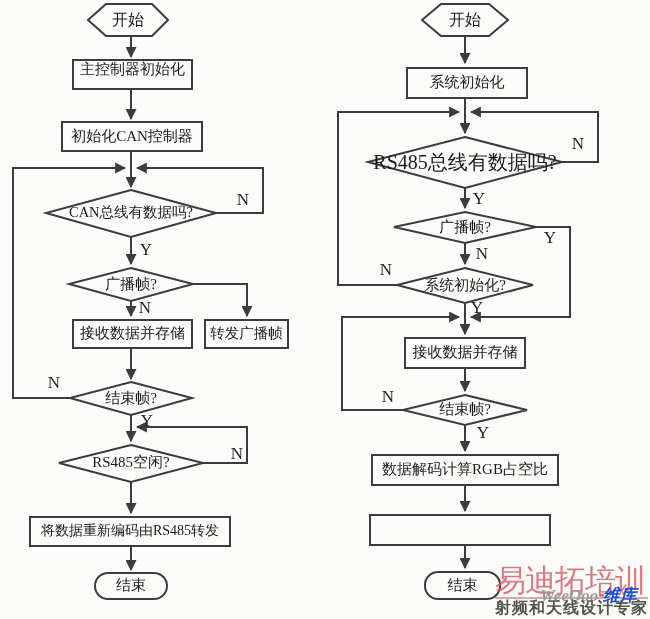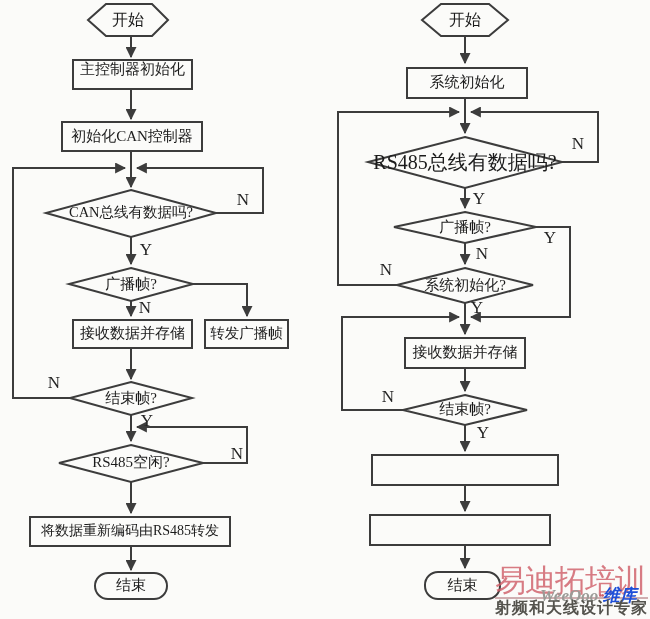--- a/index.html
+++ b/index.html
@@ -144,20 +144,21 @@
   <div class="edge-label" style="left:138px;top:412px">Y</div>
   <div class="edge-label" style="left:228px;top:445px">N</div>
 
   <div class="node-text" style="left:422px;top:4px;width:86px;height:32px;font-size:16px">开始</div>
   <div class="node-text" style="left:407px;top:68px;width:120px;height:30px">系统初始化</div>
   <div class="node-text" style="left:368px;top:139px;width:194px;height:46px;font-size:20px">RS485总线有数据吗?</div>
   <div class="node-text" style="left:394px;top:212px;width:142px;height:31px">广播帧?</div>
   <div class="node-text" style="left:397px;top:269px;width:136px;height:33px">系统初始化?</div>
   <div class="node-text" style="left:405px;top:338px;width:120px;height:30px">接收数据并存储</div>
   <div class="node-text" style="left:403px;top:396px;width:124px;height:28px">结束帧?</div>
+  <div class="node-text" style="left:372px;top:455px;width:186px;height:30px">数据解码计算RGB占空比</div>
   <div class="node-text" style="left:425px;top:572px;width:75px;height:27px">结束</div>
 
   <div class="edge-label" style="left:569px;top:135px">N</div>
   <div class="edge-label" style="left:470px;top:190px">Y</div>
   <div class="edge-label" style="left:541px;top:229px">Y</div>
   <div class="edge-label" style="left:473px;top:245px">N</div>
   <div class="edge-label" style="left:377px;top:261px">N</div>
   <div class="edge-label" style="left:468px;top:299px">Y</div>
   <div class="edge-label" style="left:379px;top:388px">N</div>
   <div class="edge-label" style="left:474px;top:424px">Y</div>

